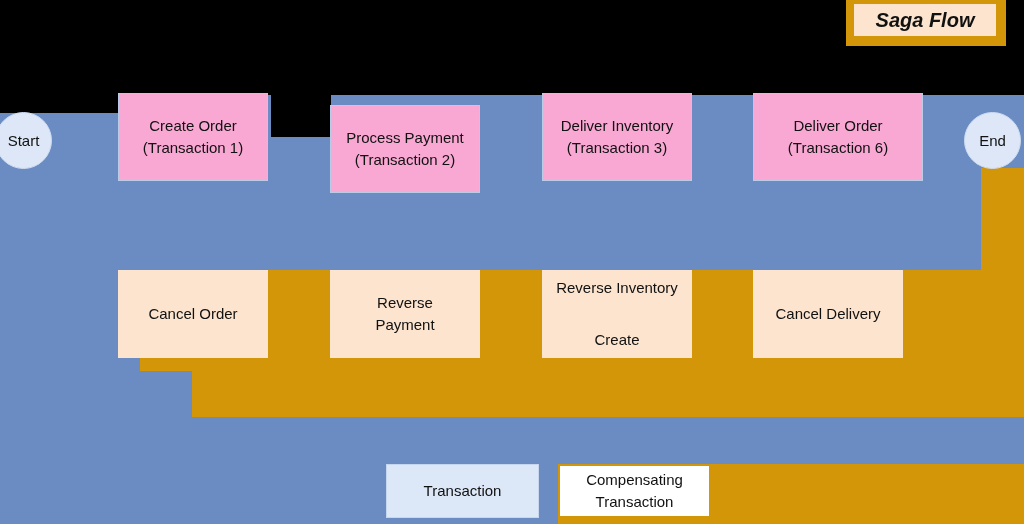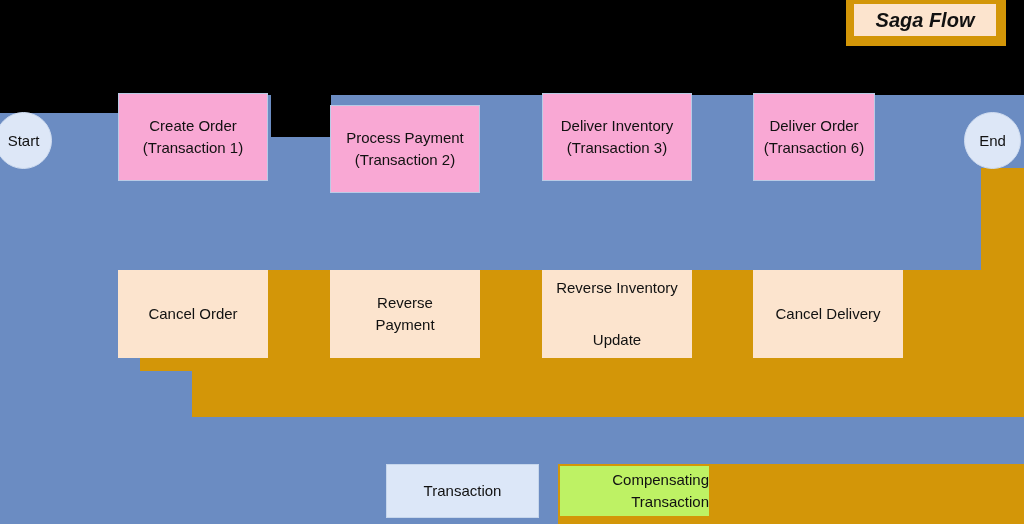--- a/index.html
+++ b/index.html
@@ -96,21 +96,21 @@
   }
   .node.comp{
     background:#fce4ce;border:1px solid #fce4ce;
     height:88px;top:270px;
   }
 
   
   .n1{left:118px;width:150px;}
   .n2{left:330px;width:150px;margin-top:12px;}
   .n3{left:542px;width:150px;}
-  .n4{left:753px;width:122px;}
+  .n4{left:753px;width:170px;}
 
   
   .c1{left:118px;width:150px;}
   .c2{left:330px;width:150px;}
   .c3{left:542px;width:150px;gap:29px;}
   .c4{left:753px;width:150px;}
 
   
   .legend-item{
     position:absolute;top:464px;height:54px;
@@ -118,21 +118,21 @@
     align-items:center;justify-content:center;
     font-size:15px;color:#111;line-height:1.45;
     box-sizing:border-box;text-align:center;
   }
   .legend-tx{
     left:386px;width:153px;
     background:#dce7f8;border:1px solid #c6d6ec;
   }
   .legend-comp{
     left:558px;width:153px;
-    background:#bef264;border:2px solid #d39608;align-items:flex-end;
+    background:#ffffff;border:2px solid #d39608;
   }
 </style>
 </head>
 <body>
 
 <div id="stage">
 
   <div class="band blue-main"></div>
   <div class="band blue-upper"></div>
   <div class="band gap-black"></div>
@@ -174,21 +174,21 @@
   <div class="node comp c1">
     <span>Cancel Order</span>
     <span></span>
   </div>
   <div class="node comp c2">
     <span>Reverse</span>
     <span>Payment</span>
   </div>
   <div class="node comp c3">
     <span>Reverse Inventory</span>
-    <span>Update</span>
+    <span>Create</span>
   </div>
   <div class="node comp c4">
     <span>Cancel Delivery</span>
     <span></span>
   </div>
 
   <div class="legend-item legend-tx">
     <span>Transaction</span>
     <span></span>
   </div>

